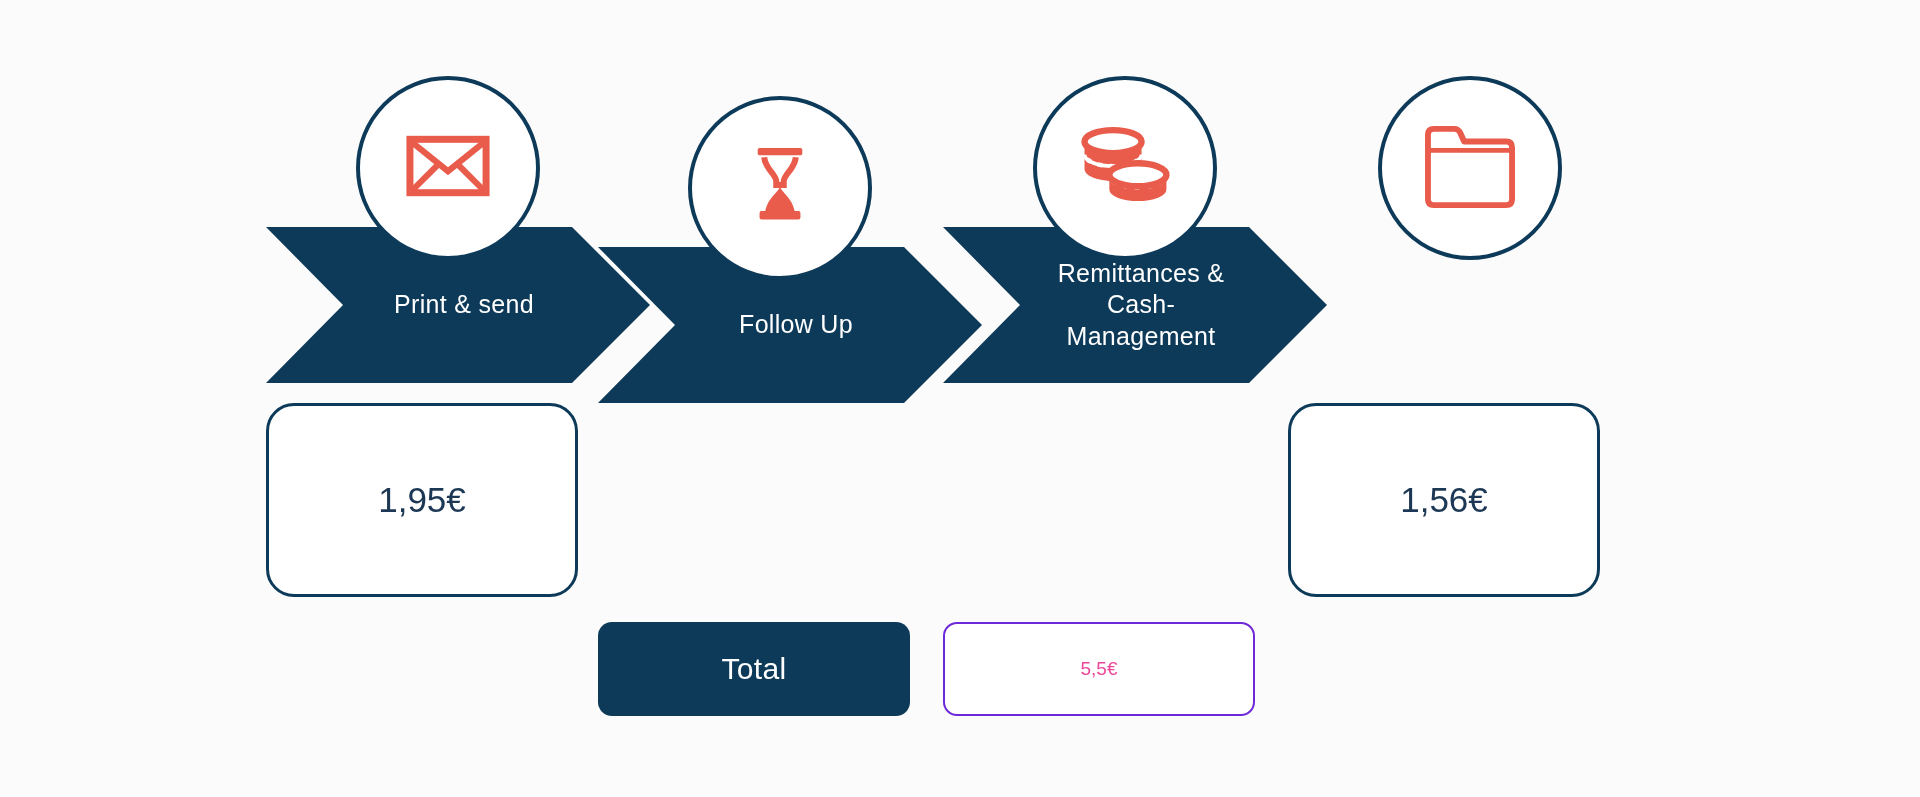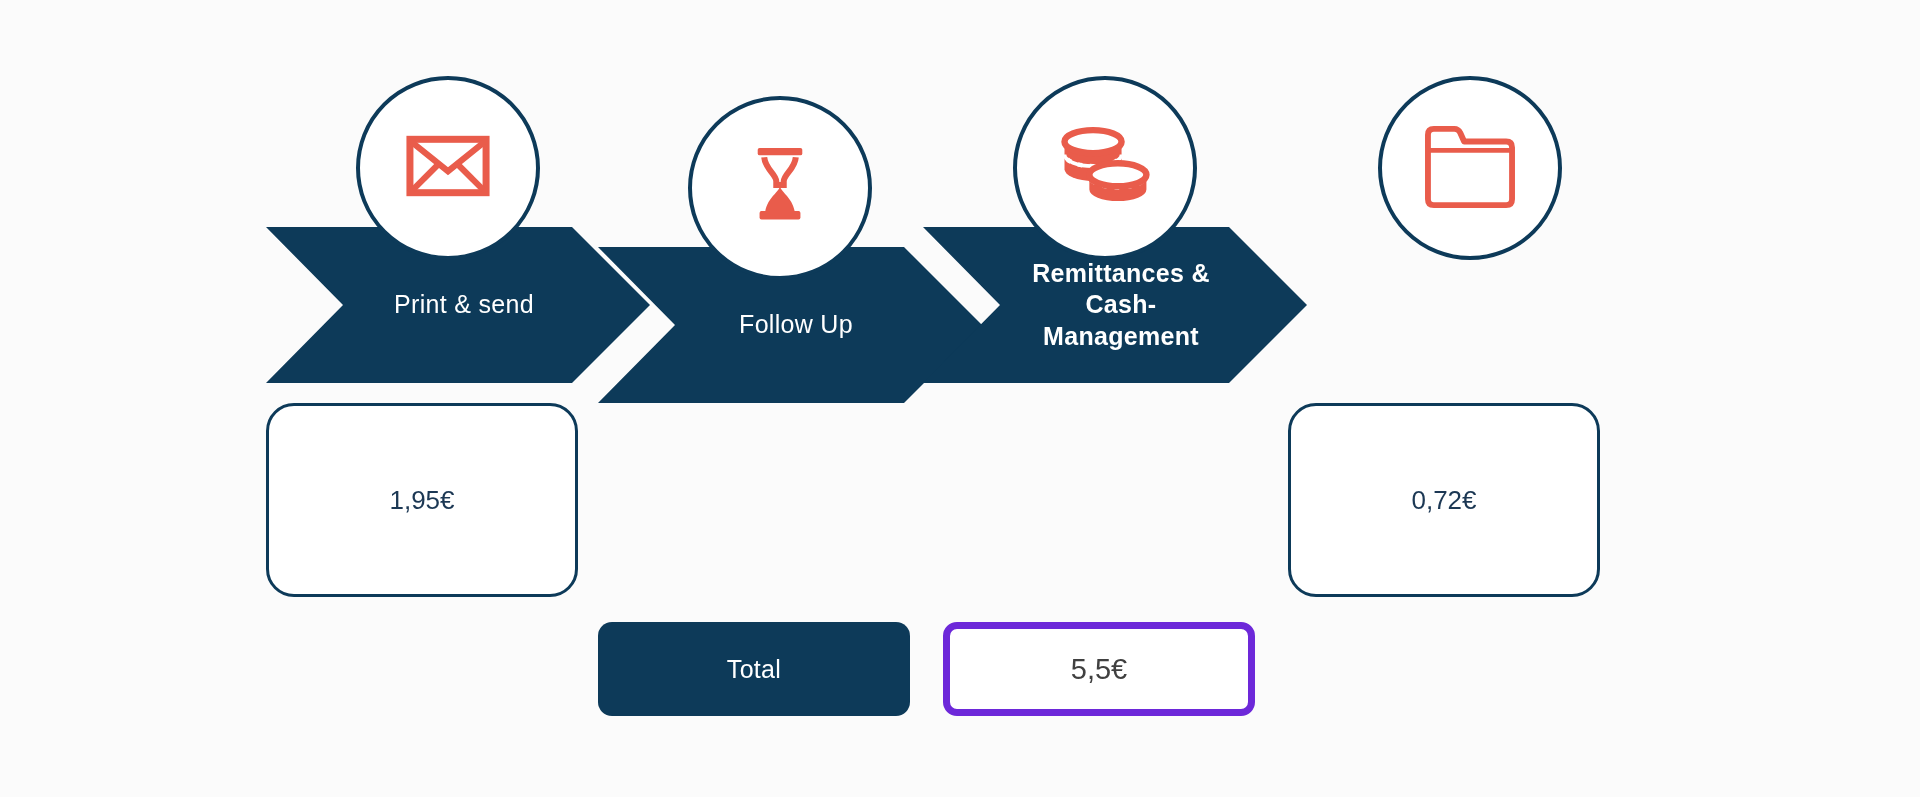--- a/index.html
+++ b/index.html
@@ -7,21 +7,21 @@
     width: 1920px; height: 797px;
     background: #fbfbfb;
     font-family: "Liberation Sans", "DejaVu Sans", sans-serif;
     overflow: hidden;
   }
   .canvas { position: relative; width: 1920px; height: 797px; }
 
   .stage { position: absolute; top: 0; width: 384px; height: 650px; }
   .stage-0 { left: 266px; }
   .stage-1 { left: 598px; margin-top: 20px; }
-  .stage-2 { left: 923px; font-weight: bold; }
+  .stage-2 { left: 943px; }
   .stage-3 { left: 1288px; }
 
   .chevron {
     position: absolute; left: 0; top: 227px;
     width: 384px; height: 156px;
     background: #0d3a59;
     clip-path: polygon(0 0, 306px 0, 100% 50%, 306px 100%, 0 100%, 77px 50%);
     display: flex; align-items: center; justify-content: center;
   }
   .chevron-label {
@@ -37,37 +37,37 @@
     box-sizing: border-box;
     display: flex; align-items: center; justify-content: center;
   }
 
   .price-box {
     position: absolute; left: 0; top: 403px;
     width: 312px; height: 194px;
     background: #ffffff; border: 3px solid #0d3a59; border-radius: 28px;
     box-sizing: border-box;
     display: flex; align-items: center; justify-content: center;
-    color: #1c3854; font-size: 26px;
+    color: #1c3854; font-size: 35px;
   }
 
   .total-button {
     position: absolute; left: 598px; top: 622px;
     width: 312px; height: 94px;
     background: #0d3a59; border-radius: 14px;
     display: flex; align-items: center; justify-content: center;
-    color: #ffffff; font-size: 25px; letter-spacing: 0.3px;
+    color: #ffffff; font-size: 30px; letter-spacing: 0.3px;
   }
   .total-value-box {
     position: absolute; left: 943px; top: 622px;
     width: 312px; height: 94px;
-    background: #ffffff; border: 7px solid #6d28d9; border-radius: 14px;
+    background: #ffffff; border: 2px solid #6d28d9; border-radius: 14px;
     box-sizing: border-box;
     display: flex; align-items: center; justify-content: center;
-    color: #404040; font-size: 29px;
+    color: #ec4899; font-size: 19px;
   }
 
   svg .co-stroke { stroke: #e95c4b; fill: none; }
   svg .co-fill   { fill: #e95c4b; }
   svg .white-fill { fill: #ffffff; }
   svg .dots {
     stroke: #ffffff; fill: none; stroke-width: 5;
     stroke-dasharray: 5 8; stroke-linecap: butt;
   }
 </style>
@@ -136,21 +136,21 @@
   <div class="stage stage-3">
     <div class="icon-circle">
       <span>
         <svg width="92" height="88" viewBox="0 0 94 90">
           <path class="co-stroke" d="M4 13 Q4 7 10 7 L31 7 Q35 7 37 11 L41 20 L84 20 Q90 20 90 26 L90 79 Q90 85 84 85 L10 85 Q4 85 4 79 Z" stroke-width="6" stroke-linejoin="round"></path>
           <path class="co-stroke" d="M5 29 L89 29" stroke-width="5"></path>
         </svg>
       </span>
     </div>
     <div class="price-box">
-      <span>0,72€</span>
+      <span>1,56€</span>
     </div>
   </div>
 
   <div class="total-button">
     <span>Total</span>
   </div>
   <div class="total-value-box">
     <span>5,5€</span>
   </div>
 

